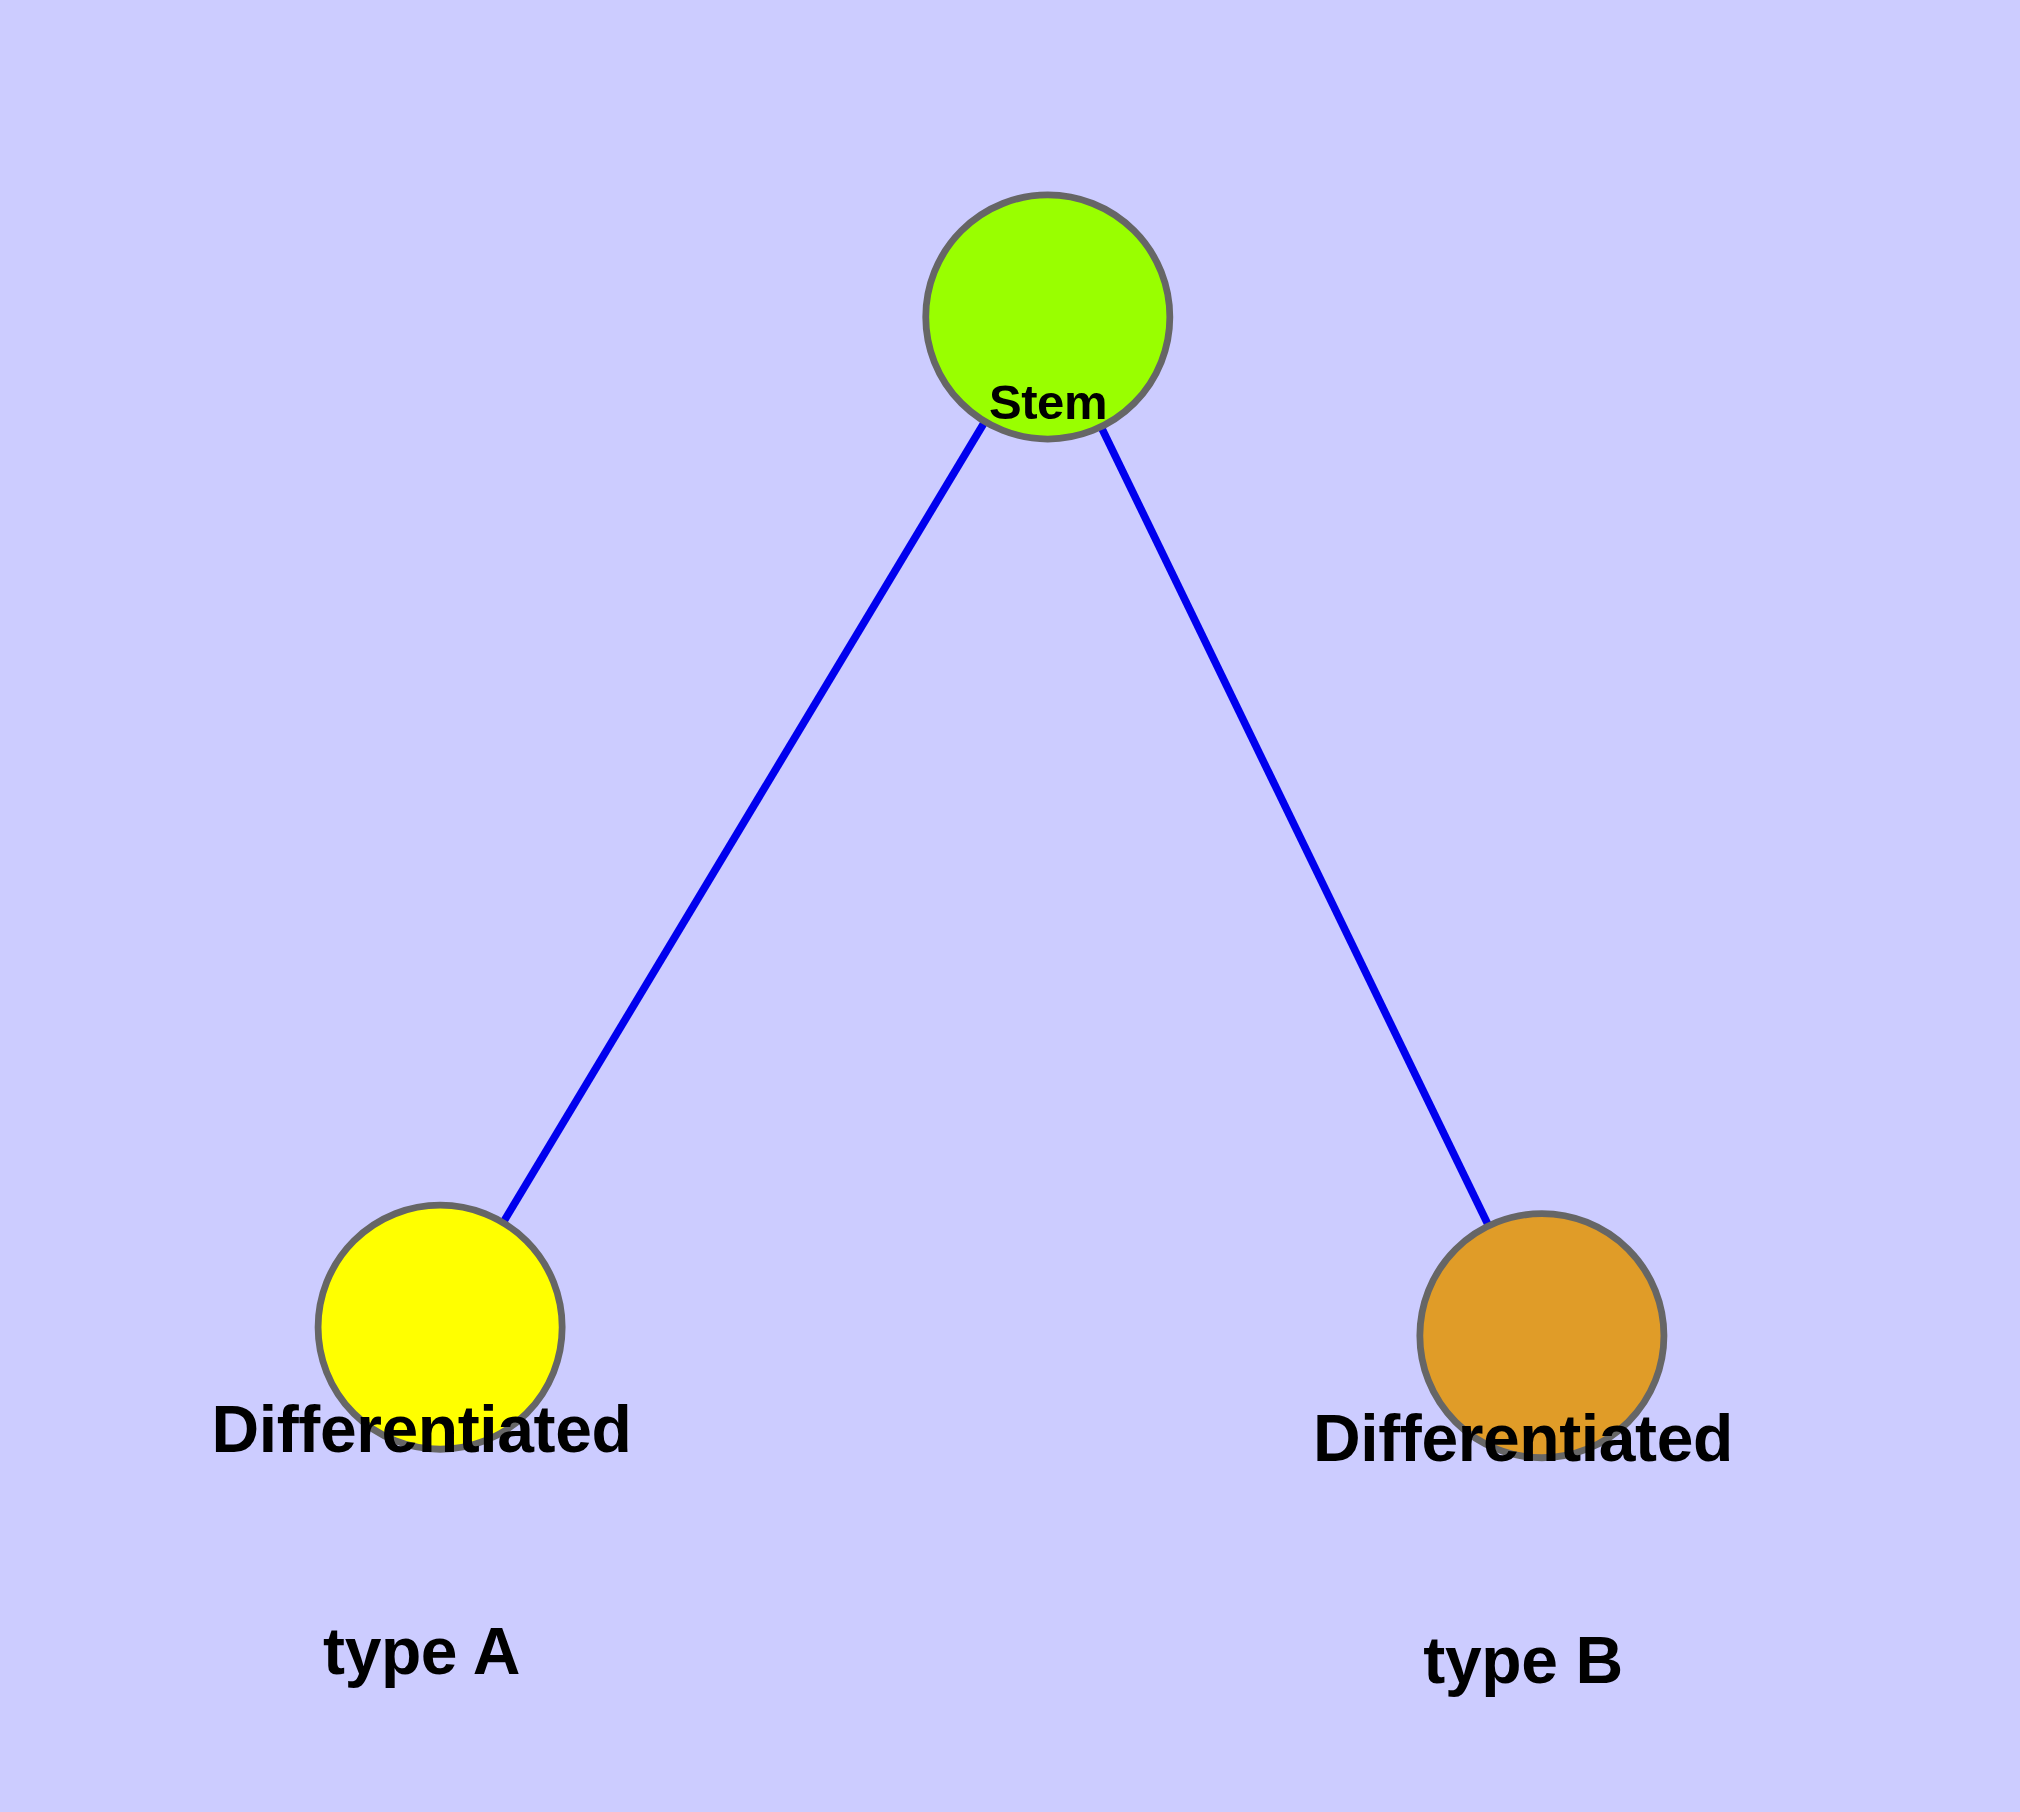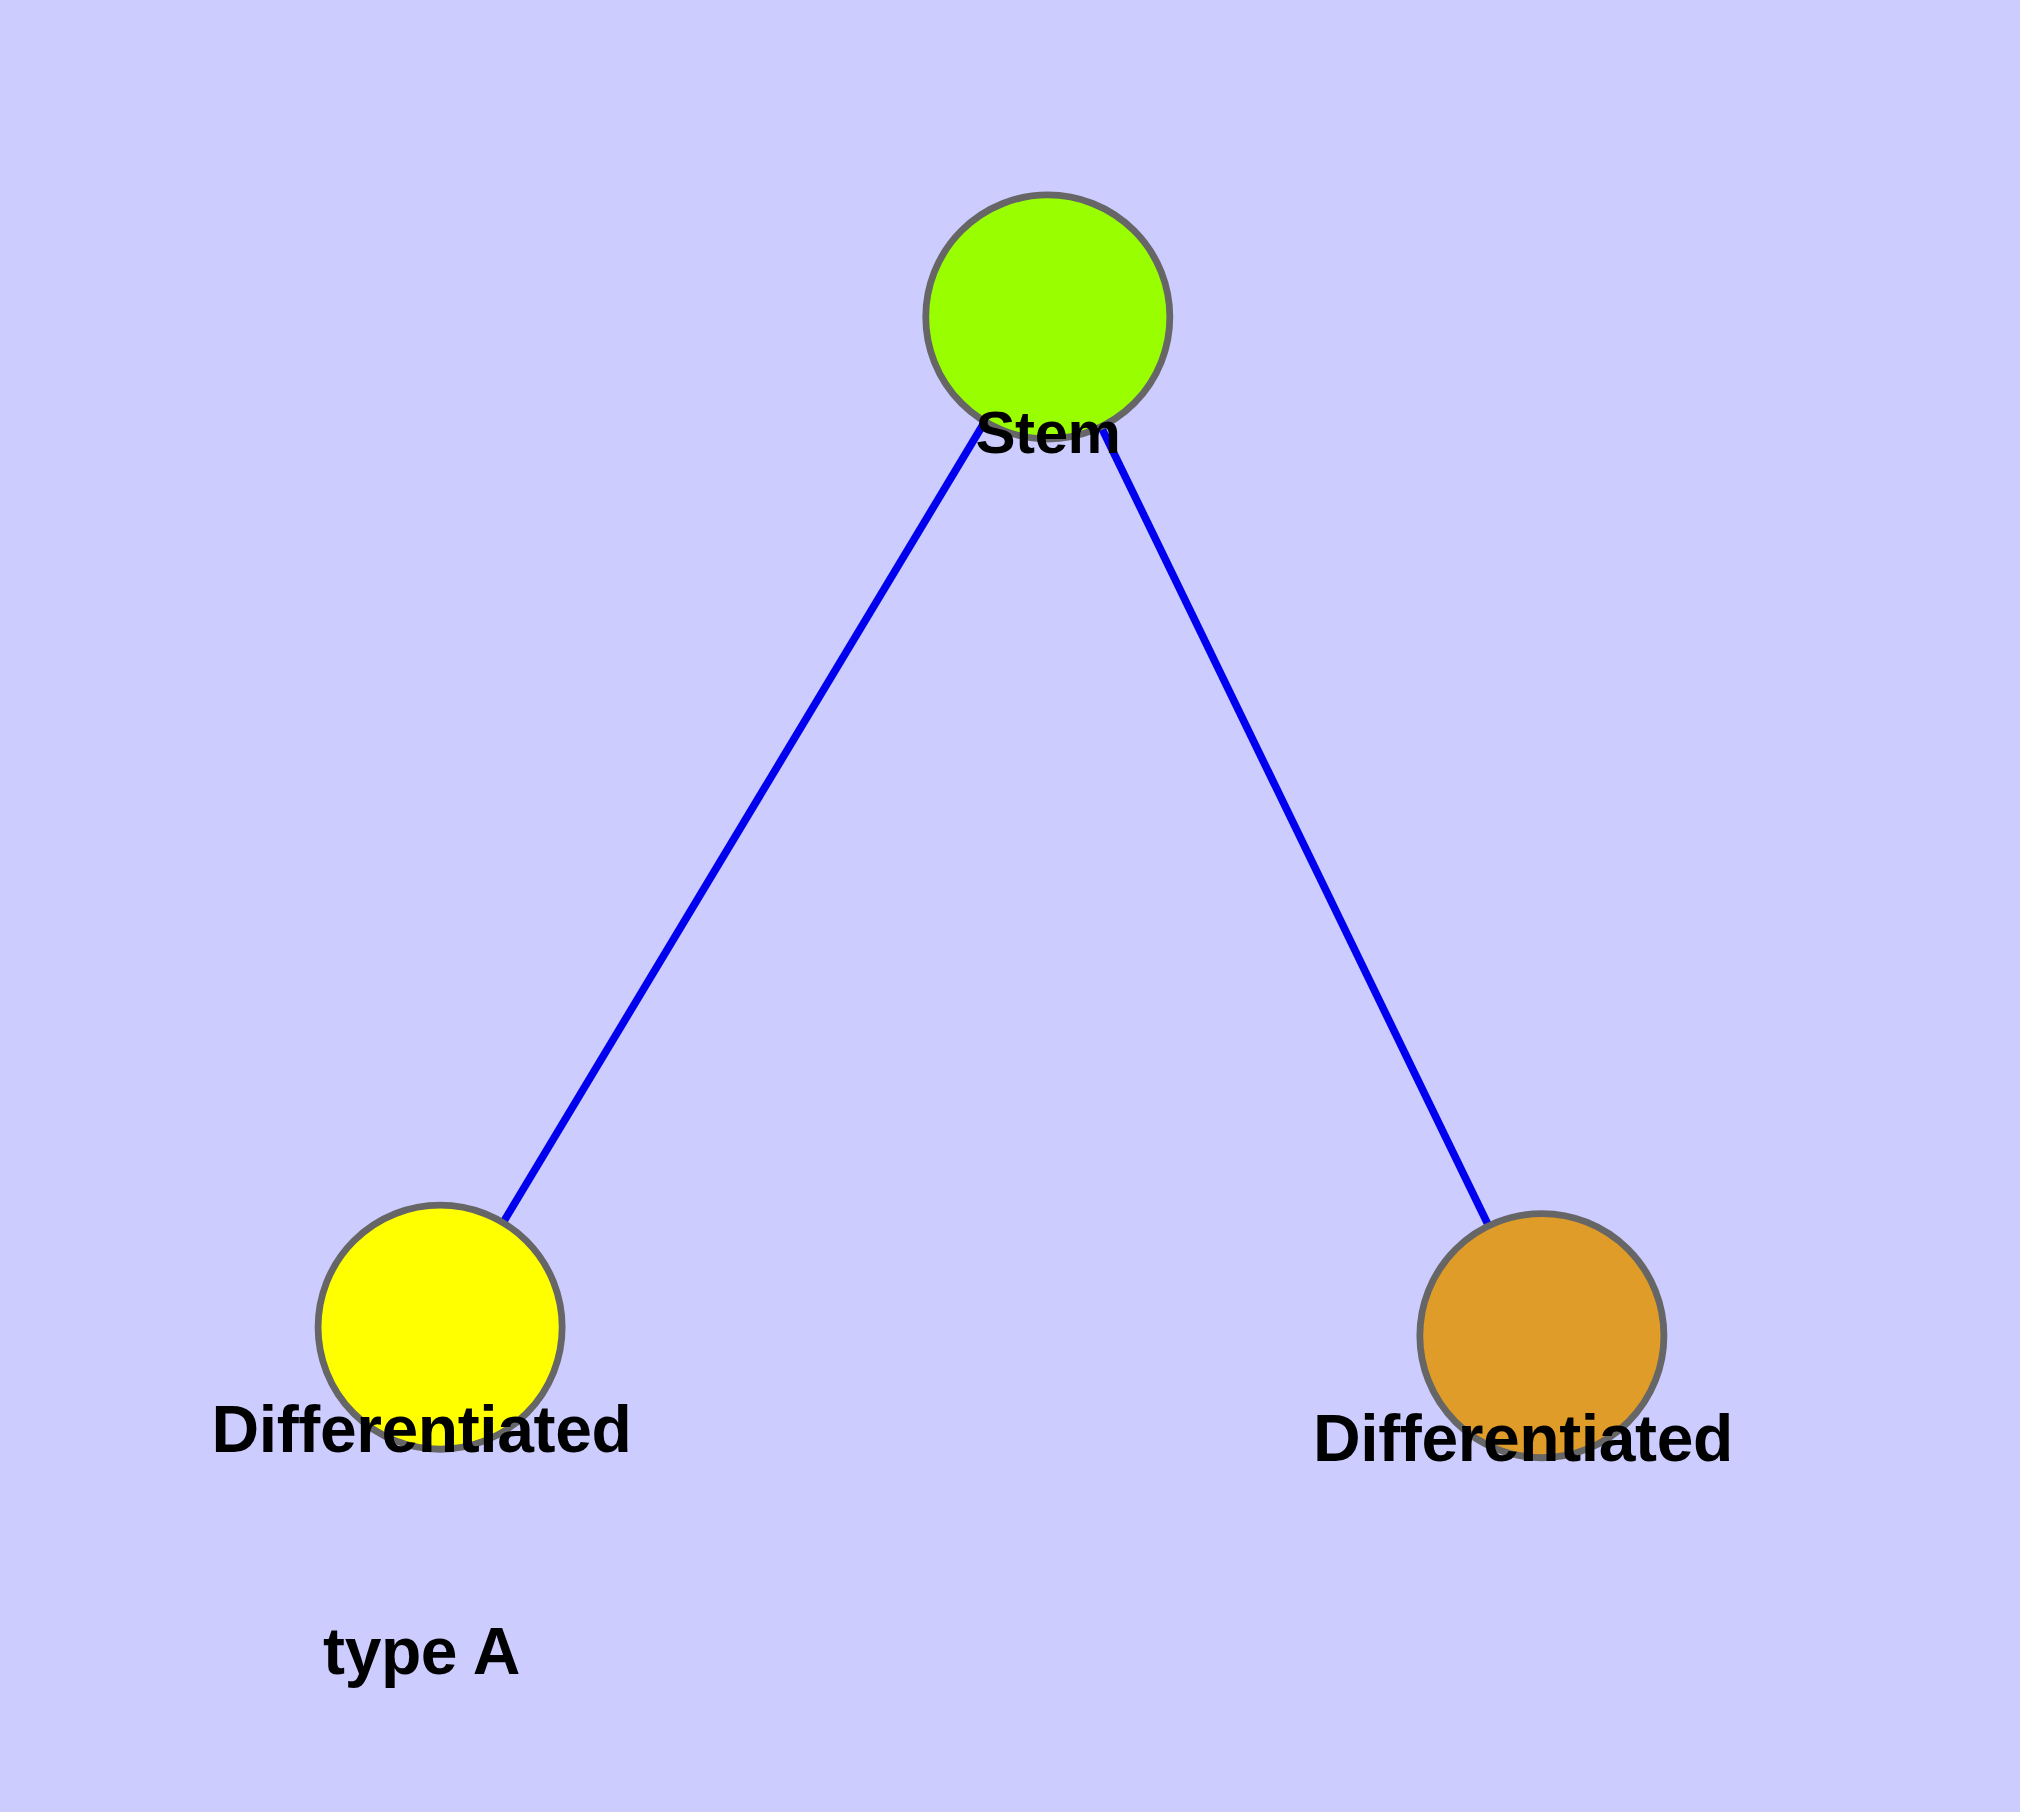--- a/index.html
+++ b/index.html
@@ -68,27 +68,28 @@
       <line id="edge-a" x1="1236" y1="374" x2="519" y2="1566" stroke="#0000ee" stroke-width="9" stroke-linecap="butt"></line>
       <line id="edge-b" x1="1236" y1="374" x2="1819" y2="1576" stroke="#0000ee" stroke-width="9" stroke-linecap="butt"></line>
     </g>
     <g>
       <circle id="node-stem" cx="1236" cy="374" r="144" fill="#99ff00" stroke="#666666" stroke-width="8"></circle>
       <circle id="node-diff-a" cx="519" cy="1566" r="144" fill="#ffff00" stroke="#666666" stroke-width="8"></circle>
       <circle id="node-diff-b" cx="1819" cy="1576" r="144" fill="#e09c28" stroke="#666666" stroke-width="8"></circle>
     </g>
   </svg>
 
-  <div class="node-label" id="stem-label" style="font-size: 60px; color: rgb(0, 0, 0); left: 709px; top: 265px;">
+  <div class="node-label" id="stem-label" style="font-size: 49px; color: rgb(0, 0, 0); left: 709px; top: 265px;">
     <div>Stem</div>
   </div>
 
   <div class="node-label" id="typea-label" style="font-size: 66px; color: rgb(0, 0, 0); left: -2.5px; top: 1245px;">
     <div>Differentiated</div>
     <div>type A</div>
   </div>
 
   <div class="node-label" id="typeb-label" style="font-size: 66px; color: rgb(0, 0, 0); left: 1099px; top: 1254px;">
     <div>Differentiated</div>
+    <div>type B</div>
   </div>
 
 </div>
 
 
 </body></html>

